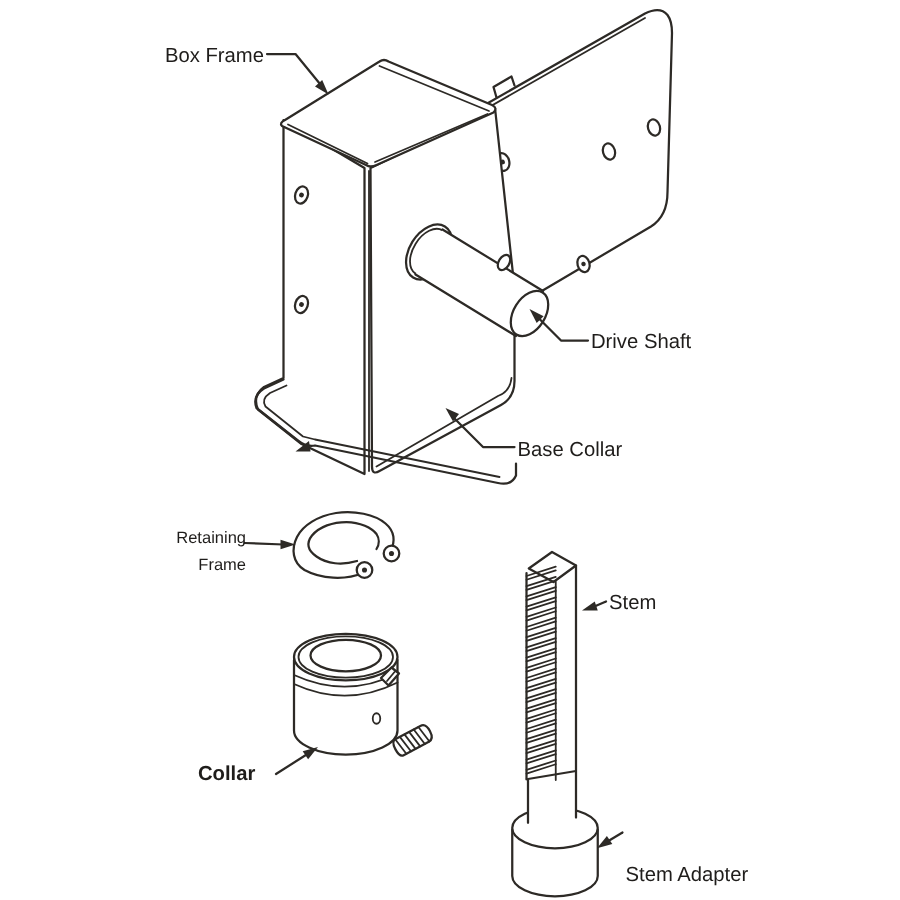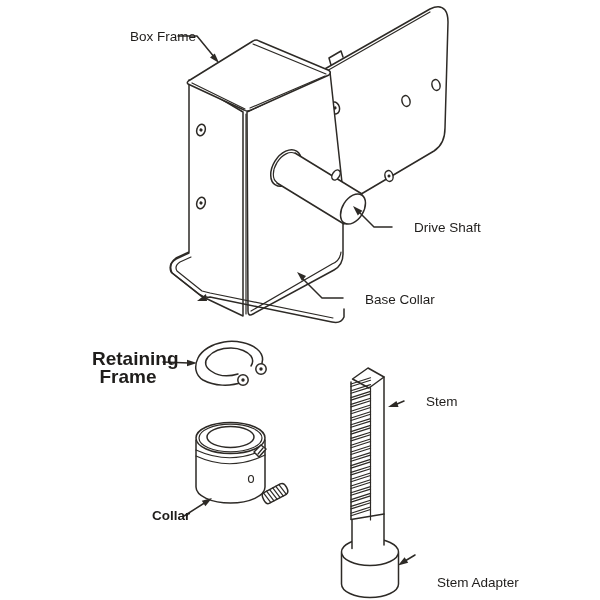--- a/index.html
+++ b/index.html
@@ -1,20 +1,20 @@
 <!DOCTYPE html>
 <html><head>
 <meta charset="utf-8">
 <style>
   html,body{margin:0;padding:0;background:#fff;}
   #stage{position:relative;width:600px;height:600px;background:#fff;overflow:hidden;
          font-family:"Liberation Sans", sans-serif;}
   svg{position:absolute;left:0;top:0;}
-  .lbl{position:absolute;color:#1f1d1b;font-size:13.5px;line-height:17px;white-space:nowrap;margin-left:20px;}
-  .lbl2{position:absolute;color:#1f1d1b;font-size:19px;line-height:18px;text-align:center;font-weight:bold;}
+  .lbl{position:absolute;color:#1f1d1b;font-size:13.5px;line-height:17px;white-space:nowrap;}
+  .lbl2{position:absolute;color:#1f1d1b;font-size:11px;line-height:18px;text-align:right;}
   .ln{fill:none;stroke:#2d2a26;stroke-width:1.5;stroke-linecap:round;stroke-linejoin:round;}
   .lnt{fill:none;stroke:#2d2a26;stroke-width:1.2;stroke-linecap:round;stroke-linejoin:round;}
   .wh{fill:#ffffff;stroke:#2d2a26;stroke-width:1.5;stroke-linejoin:round;}
   .whn{fill:#ffffff;stroke:none;}
   .dot{fill:#2d2a26;stroke:none;}
   .ldr{fill:none;stroke:#2d2a26;stroke-width:1.5;stroke-linecap:round;stroke-linejoin:round;}
   .ah{fill:#2d2a26;stroke:none;}
 </style>
 </head>
 <body>

